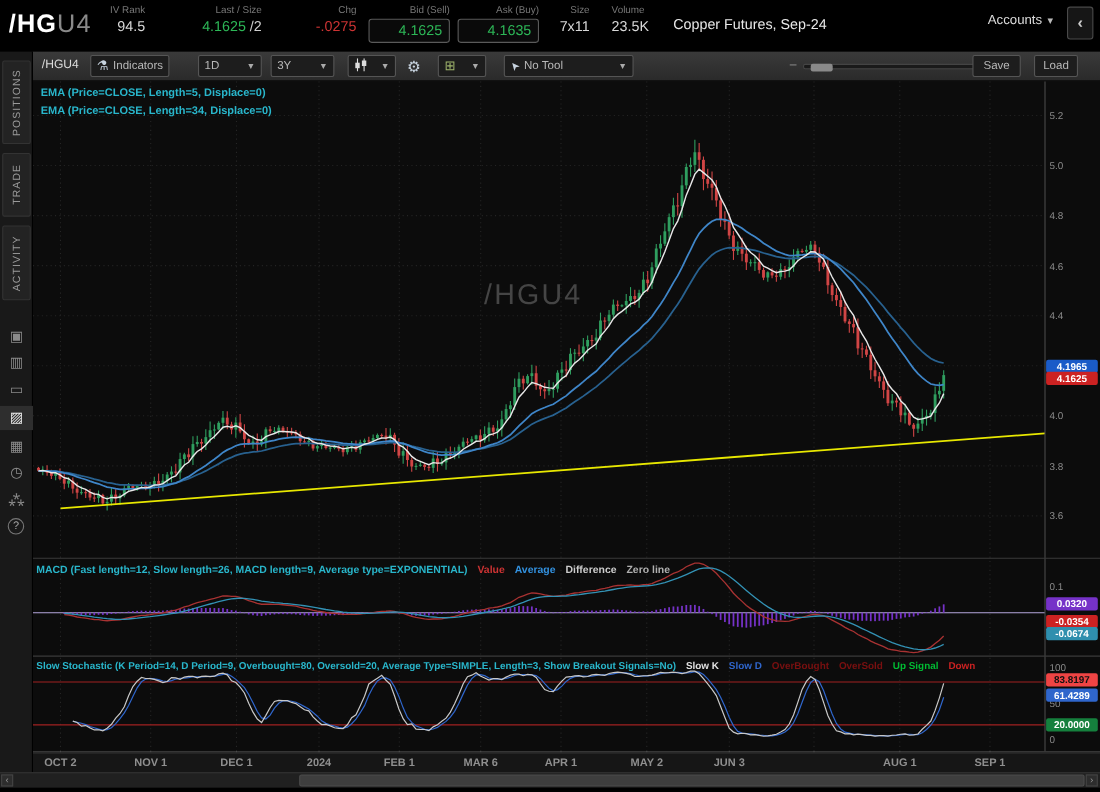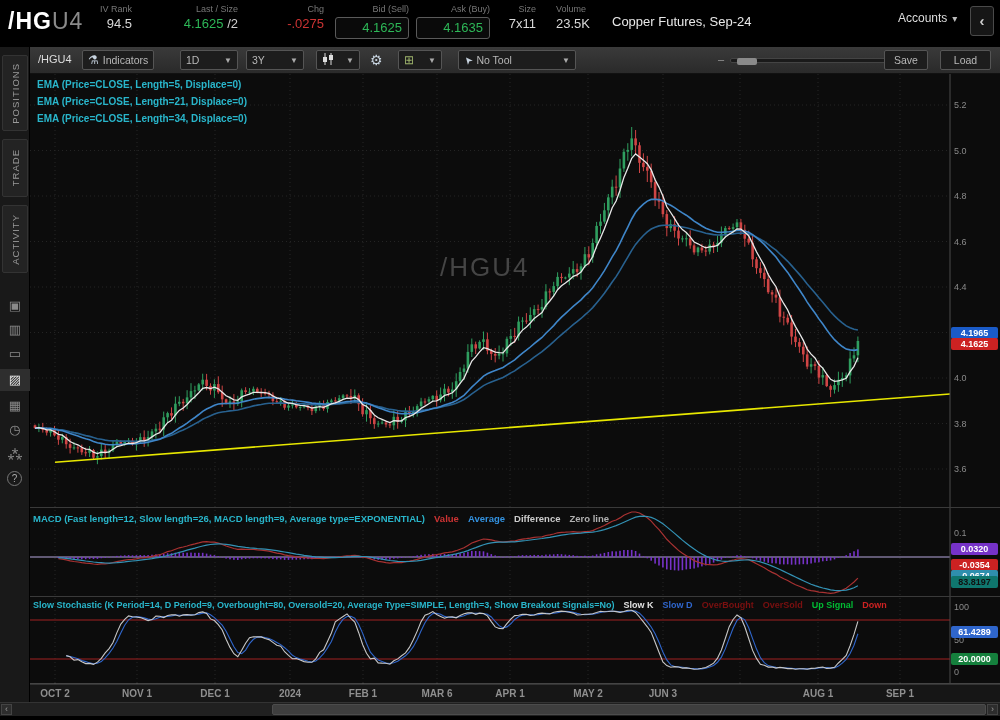--- a/index.html
+++ b/index.html
@@ -845,21 +845,21 @@
     <div class="sliderwrap">
       <span class="smin">–</span>
       <div class="strack">
           <div class="shandle"></div>
         </div>
       <span class="splus">+</span>
     </div>
     <div class="item" style="left:854px;width:44px;justify-content:center;">
         <span>Save</span>
       </div>
-    <div class="item" style="left:910px;width:51px;justify-content:center;">
+    <div class="item" style="left:910px;width:40px;justify-content:center;">
         <span>Load</span>
       </div>
   </div>
 
   <aside class="sb">
     <div class="sbtab" style="top:8px;height:76px;">
         <span>POSITIONS</span>
       </div>
     <div class="sbtab" style="top:92px;height:58px;">
         <span>TRADE</span>
@@ -872,21 +872,20 @@
     <div class="sbico" style="top:296px;">▭</div>
     <div class="sbico active" style="top:322px;">▨</div>
     <div class="sbico" style="top:348px;">▦</div>
     <div class="sbico" style="top:372px;">◷</div>
     <div class="sbico" style="top:396px;">⁂</div>
     <div class="sbico help" style="top:424px;">?</div>
   </aside>
 
   <div class="studies">
     <div>EMA (Price=CLOSE, Length=5, Displace=0)</div>
-    <div>EMA (Price=CLOSE, Length=21, Displace=0)</div>
     <div>EMA (Price=CLOSE, Length=34, Displace=0)</div>
   </div>
 
   <div class="wmark">/HGU4</div>
 
   <div class="lblrow" style="top:513px;">
     <span style="color:#29b6cb;">MACD (Fast length=12, Slow length=26, MACD length=9, Average type=EXPONENTIAL)</span>
     <span style="color:#cc3333;">Value</span>
     <span style="color:#3392e0;">Average</span>
     <span style="color:#cccccc;">Difference</span>
@@ -915,21 +914,21 @@
       <div class="tick" style="top:464px;">3.6</div>
       <div class="tick" style="top:528px;">0.1</div>
       <div class="tick" style="top:602px;">100</div>
       <div class="tick" style="top:635px;">50</div>
       <div class="tick" style="top:667px;">0</div>
       <div class="bub" style="top:327px;background:#1a5bc8;color:#fff;">4.1965</div>
       <div class="bub" style="top:338px;background:#cc2222;color:#fff;">4.1625</div>
       <div class="bub" style="top:543px;background:#7632c8;color:#fff;">0.0320</div>
       <div class="bub" style="top:559px;background:#cc2222;color:#fff;">-0.0354</div>
       <div class="bub" style="top:570px;background:#2f8fae;color:#fff;">-0.0674</div>
-      <div class="bub" style="top:576px;background:#0f766e;color:#111;">83.8197</div>
+      <div class="bub" style="top:612px;background:#ef4444;color:#111;">83.8197</div>
       <div class="bub" style="top:626px;background:#2f66cc;color:#fff;">61.4289</div>
       <div class="bub" style="top:653px;background:#15803d;color:#fff;">20.0000</div>
     </div>
 
   <div class="taxis" id="timeaxis">
       <div class="tlab" style="left:25px;">OCT 2</div>
       <div class="tlab" style="left:107px;">NOV 1</div>
       <div class="tlab" style="left:185px;">DEC 1</div>
       <div class="tlab" style="left:260px;">2024</div>
       <div class="tlab" style="left:333px;">FEB 1</div>

